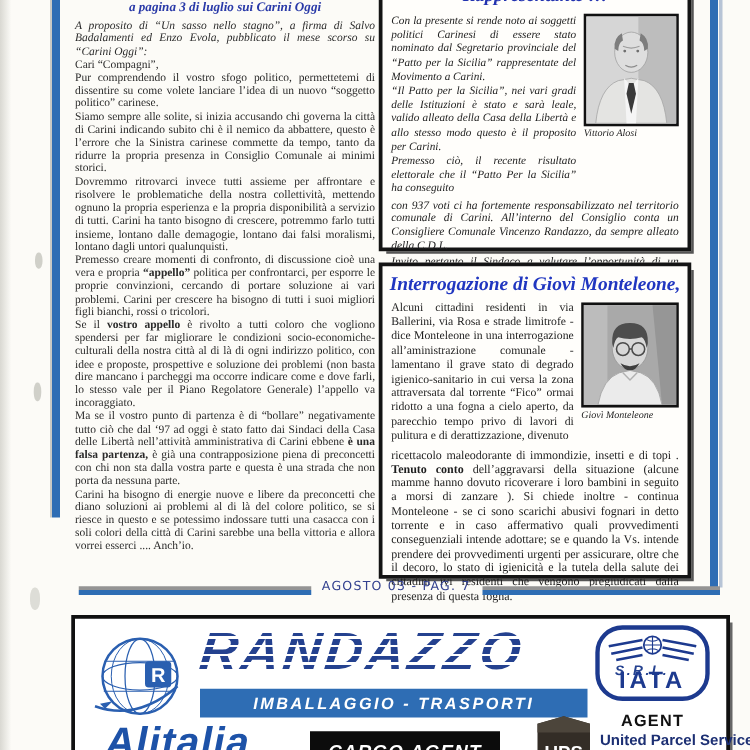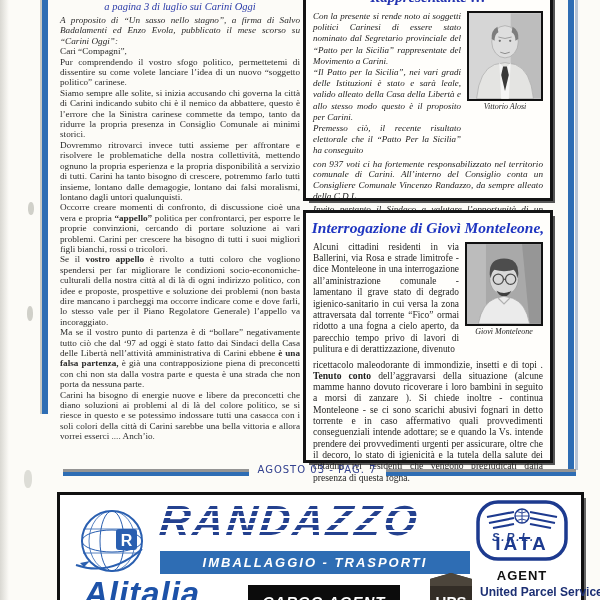--- a/index.html
+++ b/index.html
@@ -16,38 +16,38 @@
   .sm3 { left:24px; top:470px; width:8px; height:18px; opacity:.45; }
 
   
   .vbar-left  { position:absolute; left:40px; top:0; width:8px; height:414px;
     background:linear-gradient(90deg,#c9c9c4 0 2px,#2e6db4 2px 100%); }
   .vbar-right { position:absolute; left:568px; top:0; width:10px; height:470px;
     background:linear-gradient(90deg,#2e6db4 0 6px,rgba(0,0,0,0) 6px 7px,#b7c4d6 7px 10px); }
 
   
   .left-col { position:absolute; left:60px; top:1px; width:240px; color:#2b2b2b; }
-  .lc-header { font-family:"Liberation Serif",serif; font-weight:normal; font-style:italic;
+  .lc-header { font-family:"Liberation Serif",serif; font-weight:bold; font-style:italic;
     color:#2a3aa8; font-size:10.5px; text-align:center; margin-bottom:3px; }
   .left-col p { font-size:9.2px; line-height:10.4px; text-align:justify; }
   .it { font-style:italic; }
   b.ink { font-weight:bold; }
 
   
   .abox { position:absolute; left:303px; width:250px; background:#fffefb;
     border:3px solid #141414; box-shadow:4px 4px 0 -2px #555; }
   .box1 { top:-30px; height:231px; }
   .box2 { top:210px; height:253px; }
 
   .box1-title { margin-top:16px; text-align:center; font-weight:bold; font-style:italic;
     font-size:15px; color:#2333b0; white-space:nowrap; overflow:hidden; }
   .brow { display:flex; padding:0 7px; margin-top:5px; }
   .box1 .btxt { width:152px; font-style:italic; font-size:9px; line-height:11.2px; text-align:justify; color:#222; }
   .box1 .btxt p + p { margin-top:0; }
-  .photo { margin-left:6px; text-align:center; }
+  .photo { margin-left:6px; text-align:left; }
   .photo .pframe { border:2px solid #111; background:#cfcfcf; display:block; }
   .photo figcaption { font-style:italic; font-size:8px; color:#222; margin-top:1px; }
   .bfull { padding:0 7px; font-style:italic; font-size:9.2px; line-height:10.8px; text-align:justify; color:#222; margin-top:2px; }
 
   .box2-title { margin-top:7px; text-align:center; font-weight:bold; font-style:italic;
     font-size:15.5px; line-height:16.5px; color:#2036c0; }
   .box2 .btxt { width:154px; font-size:9.4px; line-height:11.4px; text-align:justify; color:#1e1e1e; font-style:normal; }
   .b2full { padding:0 7px; font-size:9.6px; line-height:11.3px; text-align:justify; color:#1e1e1e; margin-top:3px; }
   .b2full .tb { font-weight:bold; }
 
@@ -99,21 +99,21 @@
   <div class="vbar-left"></div>
   <div class="vbar-right"></div>
 
   <section class="left-col">
     <div class="lc-header">a pagina 3 di luglio sui Carini Oggi</div>
     <p class="it">A proposito di “Un sasso nello stagno”, a firma di Salvo Badalamenti ed Enzo Evola, pubblicato il mese scorso su “Carini Oggi”:</p>
     <p>Cari “Compagni”,</p>
     <p>Pur comprendendo il vostro sfogo politico, permettetemi di dissentire su come volete lanciare l’idea di un nuovo “soggetto politico” carinese.</p>
     <p>Siamo sempre alle solite, si inizia accusando chi governa la città di Carini indicando subito chi è il nemico da abbattere, questo è l’errore che la Sinistra carinese commette da tempo, tanto da ridurre la propria presenza in Consiglio Comunale ai minimi storici.</p>
     <p>Dovremmo ritrovarci invece tutti assieme per affrontare e risolvere le problematiche della nostra collettività, mettendo ognuno la propria esperienza e la propria disponibilità a servizio di tutti. Carini ha tanto bisogno di crescere, potremmo farlo tutti insieme, lontano dalle demagogie, lontano dai falsi moralismi, lontano dagli untori qualunquisti.</p>
-    <p><span>Occorre creare momenti di confronto, di discussione cioè una vera e propria </span><b class="ink">“appello”</b><span> politica per confrontarci, per esporre le proprie convinzioni, cercando di portare soluzione ai vari problemi. Carini per crescere ha bisogno di tutti i suoi migliori figli bianchi, rossi o tricolori.</span></p>
+    <p><span>Premesso creare momenti di confronto, di discussione cioè una vera e propria </span><b class="ink">“appello”</b><span> politica per confrontarci, per esporre le proprie convinzioni, cercando di portare soluzione ai vari problemi. Carini per crescere ha bisogno di tutti i suoi migliori figli bianchi, rossi o tricolori.</span></p>
     <p><span>Se il </span><b class="ink">vostro appello</b><span> è rivolto a tutti coloro che vogliono spendersi per far migliorare le condizioni socio-economiche-culturali della nostra città al di là di ogni indirizzo politico, con idee e proposte, prospettive e soluzione dei problemi (non basta dire mancano i parcheggi ma occorre indicare come e dove farli, lo stesso vale per il Piano Regolatore Generale) l’appello va incoraggiato.</span></p>
     <p><span>Ma se il vostro punto di partenza è di “bollare” negativamente tutto ciò che dal ‘97 ad oggi è stato fatto dai Sindaci della Casa delle Libertà nell’attività amministrativa di Carini ebbene </span><b class="ink">è una falsa partenza,</b><span> è già una contrapposizione piena di preconcetti con chi non sta dalla vostra parte e questa è una strada che non porta da nessuna parte.</span></p>
     <p>Carini ha bisogno di energie nuove e libere da preconcetti che diano soluzioni ai problemi al di là del colore politico, se si riesce in questo e se potessimo indossare tutti una casacca con i soli colori della città di Carini sarebbe una bella vittoria e allora vorrei esserci .... Anch’io.</p>
   </section>
 
   <section class="abox box1">
     <div class="box1-title">Rappresentante …</div>
     <div class="brow">
       <div class="btxt">
         <p>Con la presente si rende noto ai soggetti politici Carinesi di essere stato nominato dal Segretario provinciale del “Patto per la Sicilia” rappresentate del Movimento a Carini.</p>

